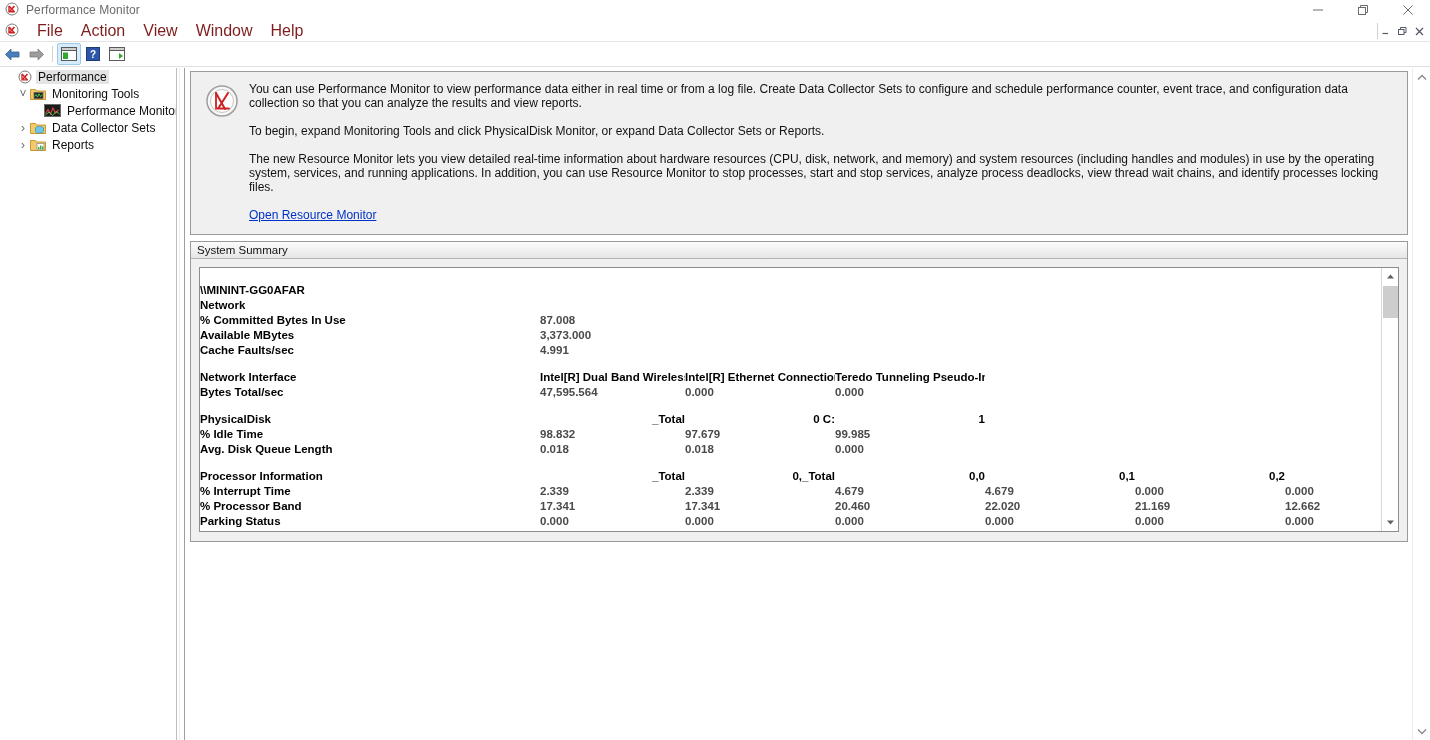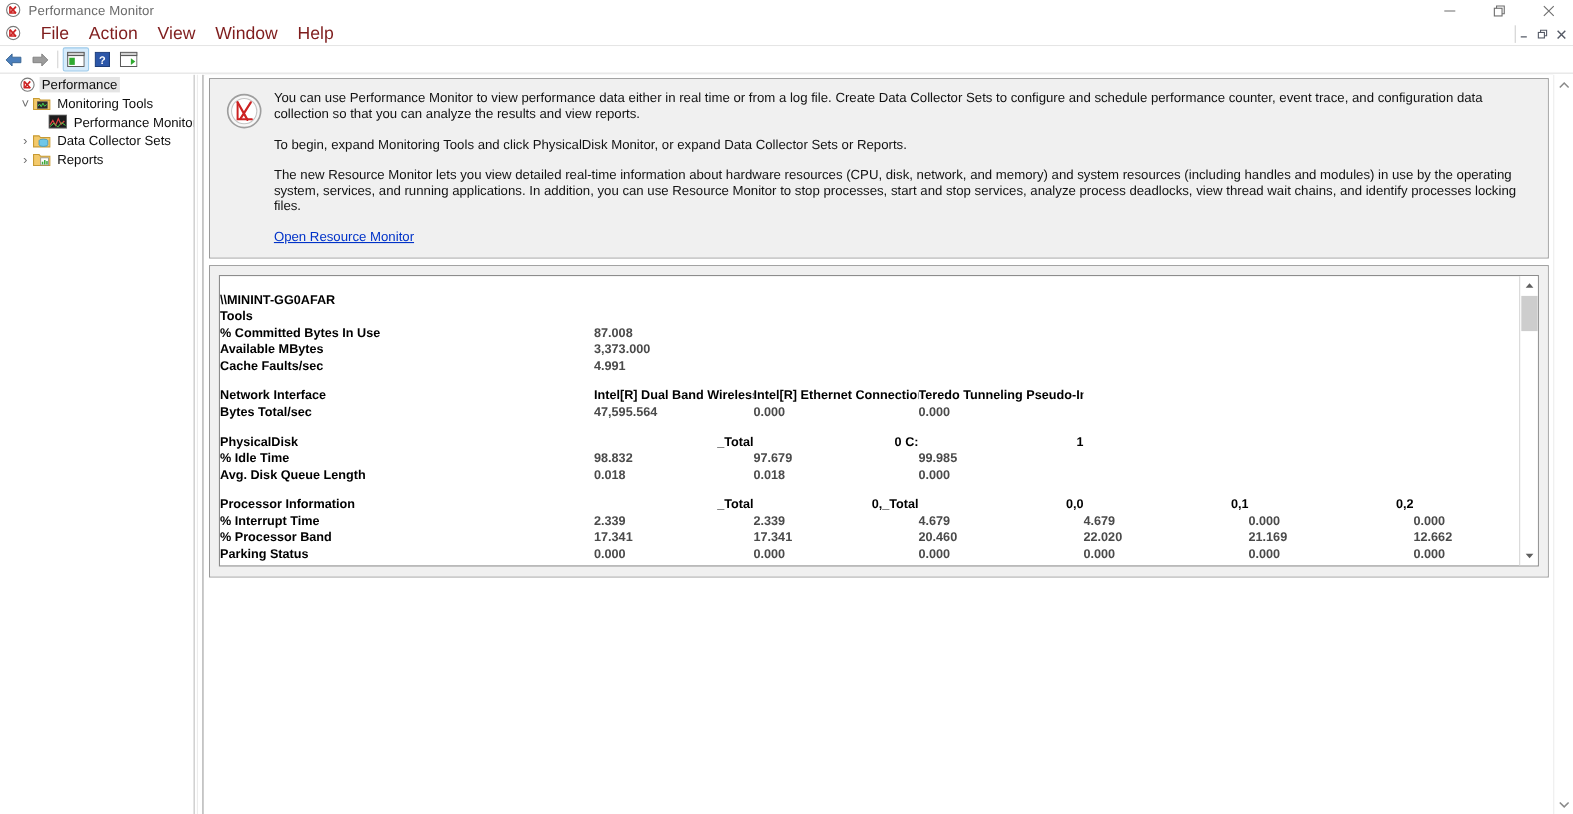--- a/index.html
+++ b/index.html
@@ -407,20 +407,21 @@
       <div class="ov-text">
         <p>You can use Performance Monitor to view performance data either in real time or from a log file. Create Data Collector Sets to configure and schedule performance counter, event trace, and configuration data collection so that you can analyze the results and view reports.</p>
         <p>To begin, expand Monitoring Tools and click PhysicalDisk Monitor, or expand Data Collector Sets or Reports.</p>
         <p>The new Resource Monitor lets you view detailed real-time information about hardware resources (CPU, disk, network, and memory) and system resources (including handles and modules) in use by the operating system, services, and running applications. In addition, you can use Resource Monitor to stop processes, start and stop services, analyze process deadlocks, view thread wait chains, and identify processes locking files.</p>
         <span class="ov-link">Open Resource Monitor</span>
       </div>
     </div>
   </div>
 
   <div class="panel summary-panel">
+    <div class="panel-header">System Summary</div>
     <div class="summary-outer">
       <div class="summary-inner">
         <div class="summary-scroll">
 
           <table class="sysgrid">
             <colgroup>
               <col style="width:340px">
               <col style="width:145px">
               <col style="width:150px">
               <col style="width:150px">
@@ -433,21 +434,21 @@
                 <td class="lbl-host">\\MININT-GG0AFAR</td>
                 <td class="val"></td>
                   <td class="val"></td>
                 <td class="val"></td>
                   <td class="val"></td>
                 <td class="val"></td>
                   <td class="val"></td>
               </tr>
 
               <tr>
-                <td class="lbl-group">Tools</td>
+                <td class="lbl-group">Network</td>
                 <td class="hdr"></td>
                   <td class="hdr"></td>
                 <td class="hdr"></td>
                   <td class="hdr"></td>
                 <td class="hdr"></td>
                   <td class="hdr"></td>
               </tr>
               <tr>
                 <td class="lbl-ctr">% Committed Bytes In Use</td>
                 <td class="val">87.008</td>

